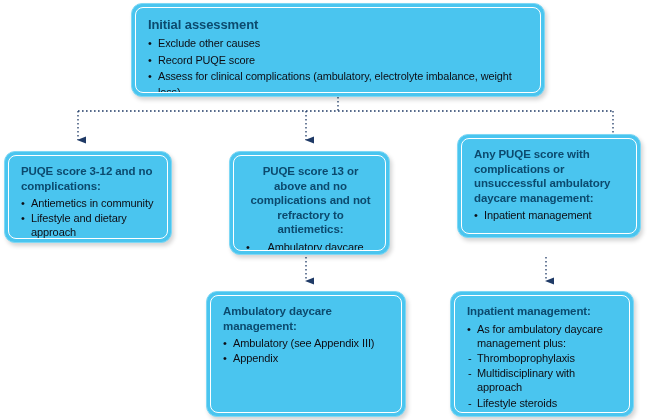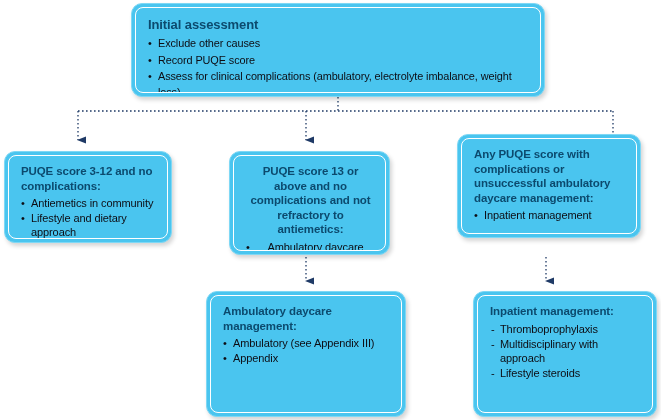--- a/index.html
+++ b/index.html
@@ -80,21 +80,21 @@
     left: 1px;
     top: 0;
   }
 
   
   #node-initial      { left: 131px; top: 3px;   width: 414px; height: 94px; }
   #node-mild         { left: 4px;   top: 151px; width: 168px; height: 92px; }
   #node-moderate     { left: 229px; top: 151px; width: 161px; height: 104px; text-align: center; }
   #node-severe       { left: 457px; top: 134px; width: 184px; height: 104px; }
   #node-ambulatory   { left: 190px; top: 291px; width: 200px; height: 126px; margin-left: 16px; }
-  #node-inpatient    { left: 473px; top: 291px; width: 184px; height: 126px; }
+  #node-inpatient    { left: 450px; top: 291px; width: 184px; height: 126px; }
 
   #node-initial .title { font-size: 13px; line-height: 17px; margin-bottom: 3px; }
   #node-initial li { font-size: 10.9px; line-height: 15.6px; }
 </style>
 </head>
 <body>
 
 <div id="chart">
 
   <svg class="connectors" viewBox="0 0 661 420">
@@ -177,20 +177,21 @@
         <li class="bullet">Ambulatory (see Appendix III)</li>
         <li class="bullet">Appendix</li>
       </ul>
     </div>
   </div>
 
   <div class="node" id="node-inpatient">
     <div class="inner">
       <p class="title">Inpatient management:</p>
       <ul>
+        <li class="bullet">As for ambulatory daycare management plus:</li>
         <li class="dash">Thromboprophylaxis</li>
         <li class="dash">Multidisciplinary with approach</li>
         <li class="dash">Lifestyle steroids</li>
       </ul>
     </div>
   </div>
 
 </div>
 
 </body></html>

